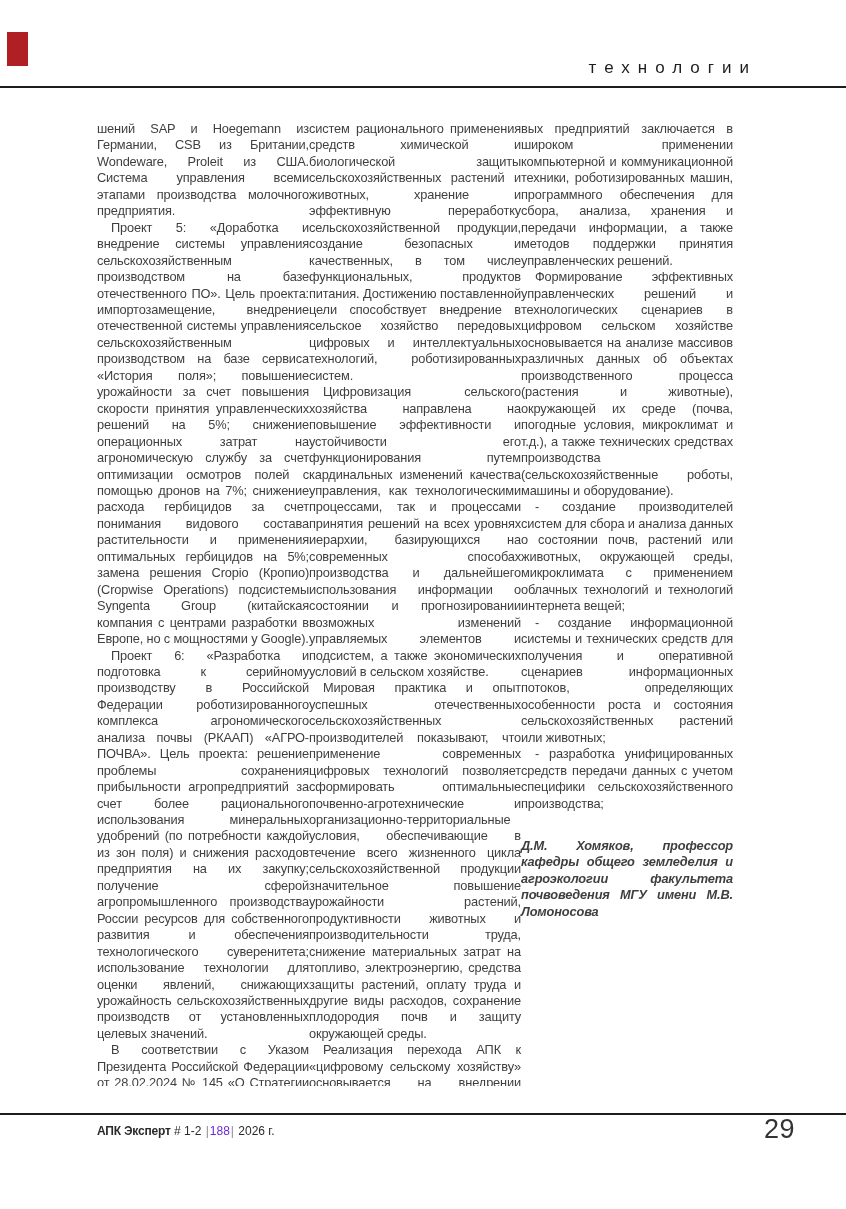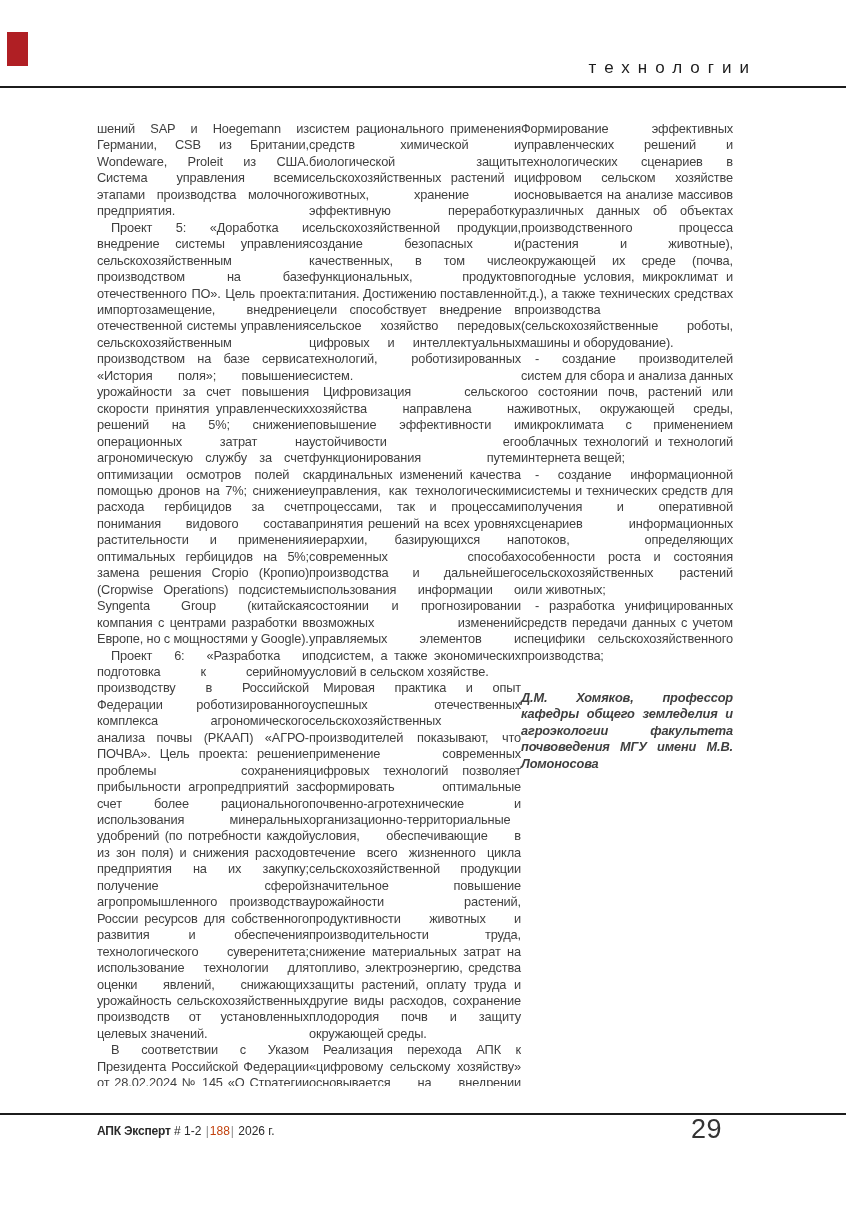--- a/index.html
+++ b/index.html
@@ -66,24 +66,24 @@
   }
   .footer-line {
     position: absolute;
     left: 97px; top: 1124px;
     font-size: 12px;
     color: #2a2a2a;
     white-space: nowrap;
   }
   .footer-line .mag { font-weight: bold; letter-spacing: -0.2px; }
   .footer-line .pipe { color: #8a8a8a; margin: 0 1px; }
-  .footer-line .issue-num { color: #c2410c; text-align: center; }
+  .footer-line .issue-num { color: #6d28d9; text-align: center; }
   .page-number {
     position: absolute;
-    top: 1114px; left: 604px; width: 118px;
+    top: 1114px; left: 677px; width: 118px;
     text-align: right;
     font-size: 27px;
     color: #343434;
     letter-spacing: 0.5px;
   }
 </style>
 </head>
 <body>
 
 <div class="corner-marker"></div>
@@ -99,20 +99,21 @@
     <p>В соответствии с Указом Президента Российской Федерации от 28.02.2024 № 145 «О Стратегии научно-технологического развития Российской Федерации» одним из приоритетных направлений является переход к высокопродуктивному и экологически чистому агро- и аквахозяйству, разработку и внедрение</p>
   </div>
   <div class="col">
     <p>систем рационального применения средств химической и биологической защиты сельскохозяйственных растений и животных, хранение и эффективную переработку сельскохозяйственной продукции, создание безопасных и качественных, в том числе функциональных, продуктов питания. Достижению поставленной цели способствует внедрение в сельское хозяйство передовых цифровых и интеллектуальных технологий, роботизированных систем.</p>
     <p>Цифровизация сельского хозяйства направлена на повышение эффективности и устойчивости его функционирования путем кардинальных изменений качества управления, как технологическими процессами, так и процессами принятия решений на всех уровнях иерархии, базирующихся на современных способах производства и дальнейшего использования информации о состоянии и прогнозировании возможных изменений управляемых элементов и подсистем, а также экономических условий в сельском хозяйстве.</p>
     <p>Мировая практика и опыт успешных отечественных сельскохозяйственных производителей показывают, что применение современных цифровых технологий позволяет сформировать оптимальные почвенно-агротехнические и организационно-территориальные условия, обеспечивающие в течение всего жизненного цикла сельскохозяйственной продукции значительное повышение урожайности растений, продуктивности животных и производительности труда, снижение материальных затрат на топливо, электроэнергию, средства защиты растений, оплату труда и другие виды расходов, сохранение плодородия почв и защиту окружающей среды.</p>
     <p>Реализация перехода АПК к «цифровому сельскому хозяйству» основывается на внедрении передовых цифровых и интеллектуальных технологий («точное» земледелие, интернет вещей, анализ больших данных и др.) и создании цифровых предприятий, таких как «умное поле», «умный сад», «умная ферма», «умная теплица» и т.д.</p>
 
   </div>
   <div class="col">
+    <p>вых предприятий заключается в широком применении компьютерной и коммуникационной техники,  роботизированных машин, программного обеспечения для сбора, анализа, хранения и передачи информации, а также методов поддержки принятия управленческих решений.</p>
     <p>Формирование эффективных управленческих решений и технологических сценариев в цифровом сельском хозяйстве основывается на анализе массивов различных данных об объектах производственного процесса (растения и животные), окружающей их среде (почва, погодные условия, микроклимат и т.д.), а также технических средствах производства (сельскохозяйственные роботы, машины и оборудование).</p>
     <p>- создание производителей систем для сбора и анализа данных о состоянии почв, растений или животных, окружающей среды, микроклимата с применением облачных технологий и технологий интернета вещей;</p>
     <p>- создание информационной системы и технических средств для получения и оперативной сценариев информационных потоков, определяющих особенности роста и состояния сельскохозяйственных растений или животных;</p>
     <p>- разработка унифицированных средств передачи данных с учетом специфики сельскохозяйственного производства;</p>
     <p class="author">Д.М. Хомяков, профессор кафедры общего земледелия и агроэкологии факультета почвоведения МГУ имени М.В. Ломоносова</p>
   </div>
 </div>
 
 <div class="footer-rule"></div>
 

